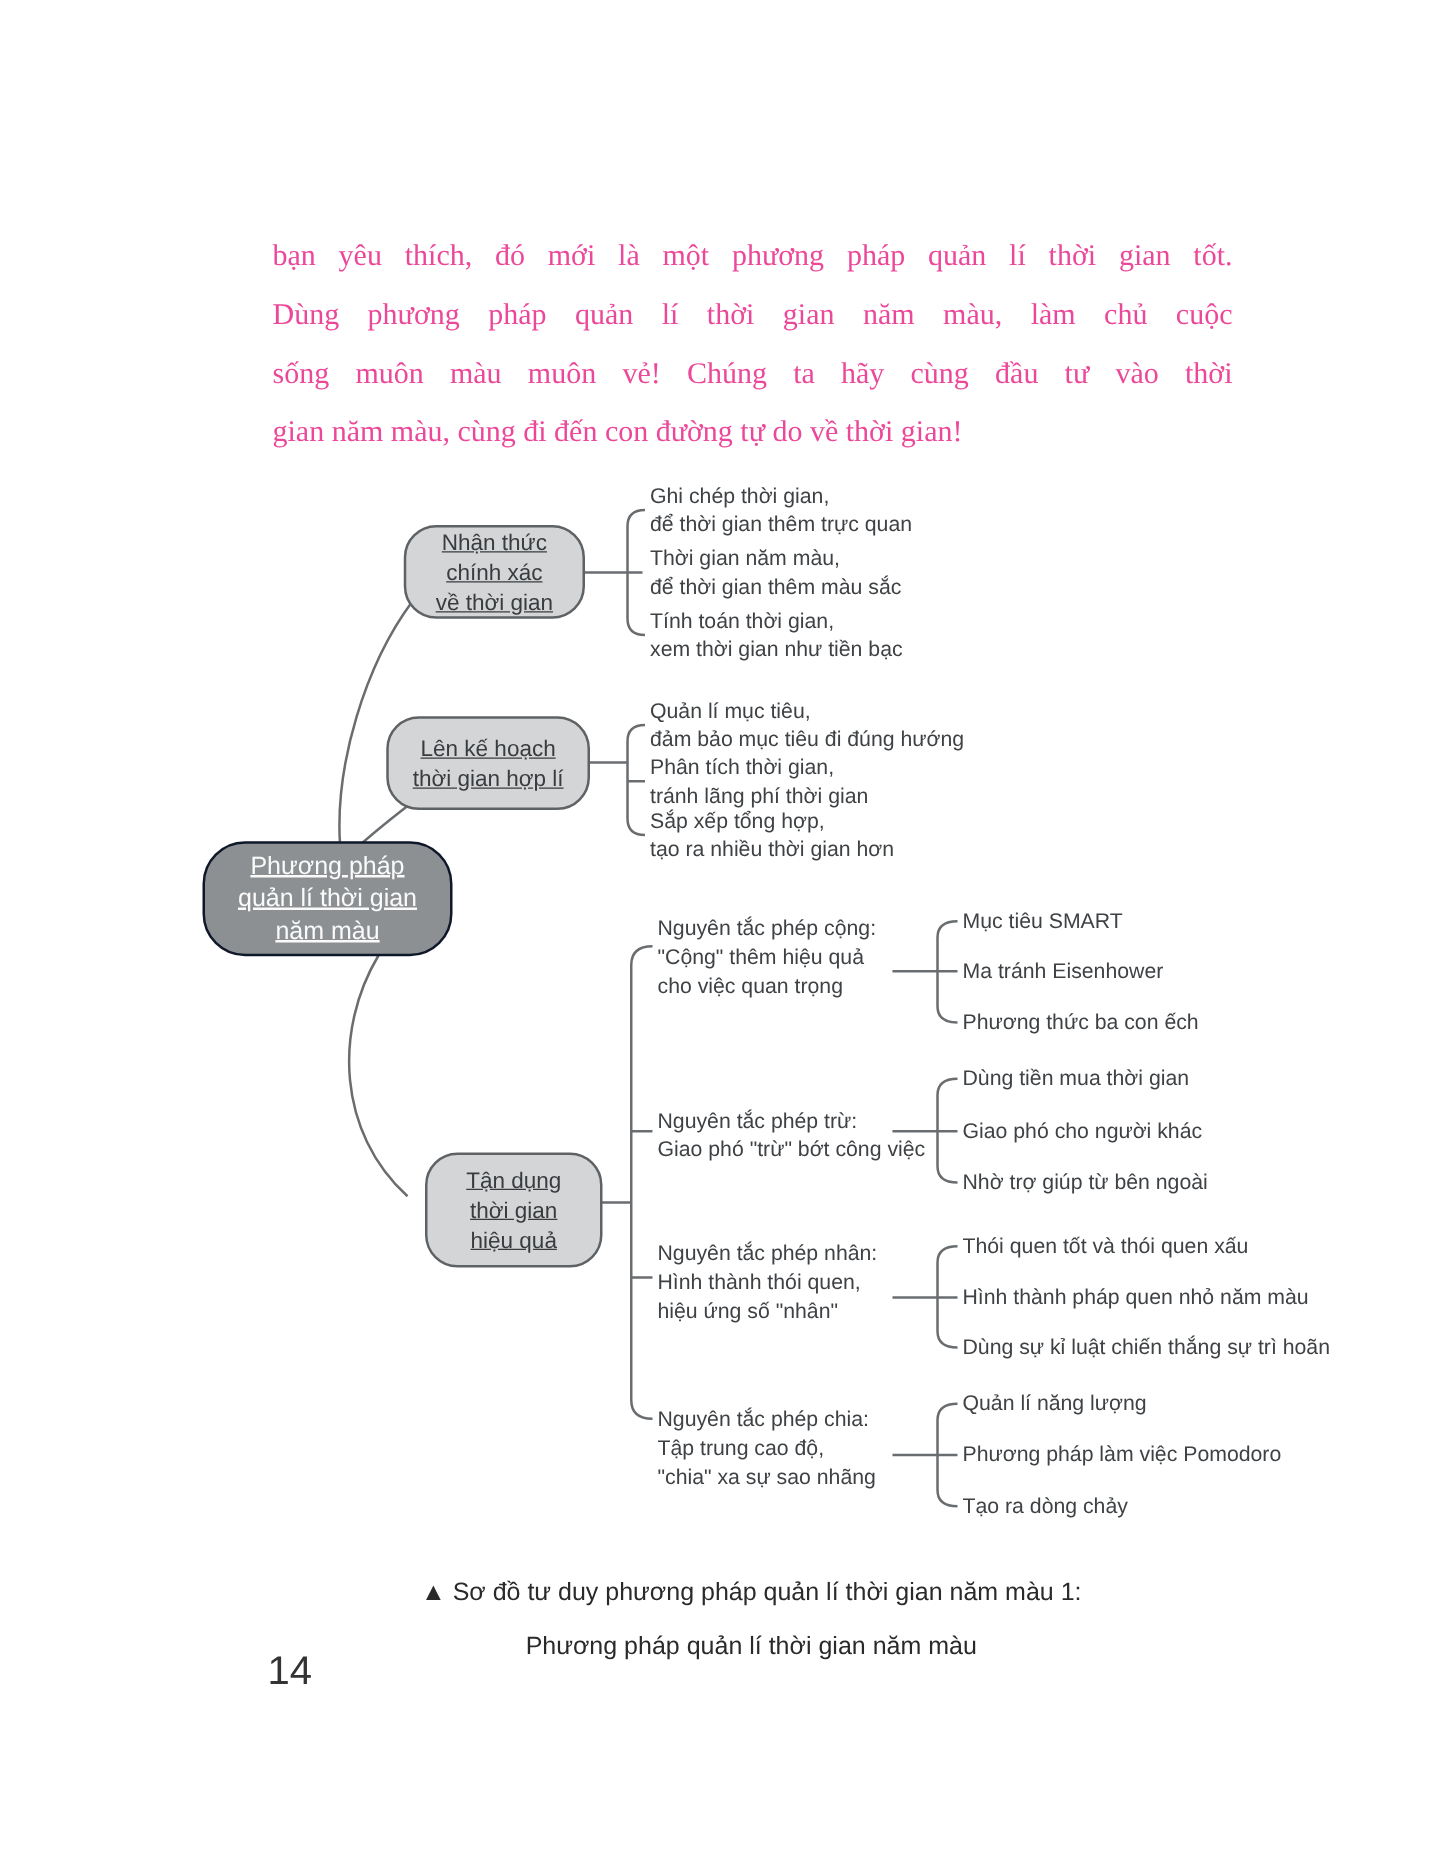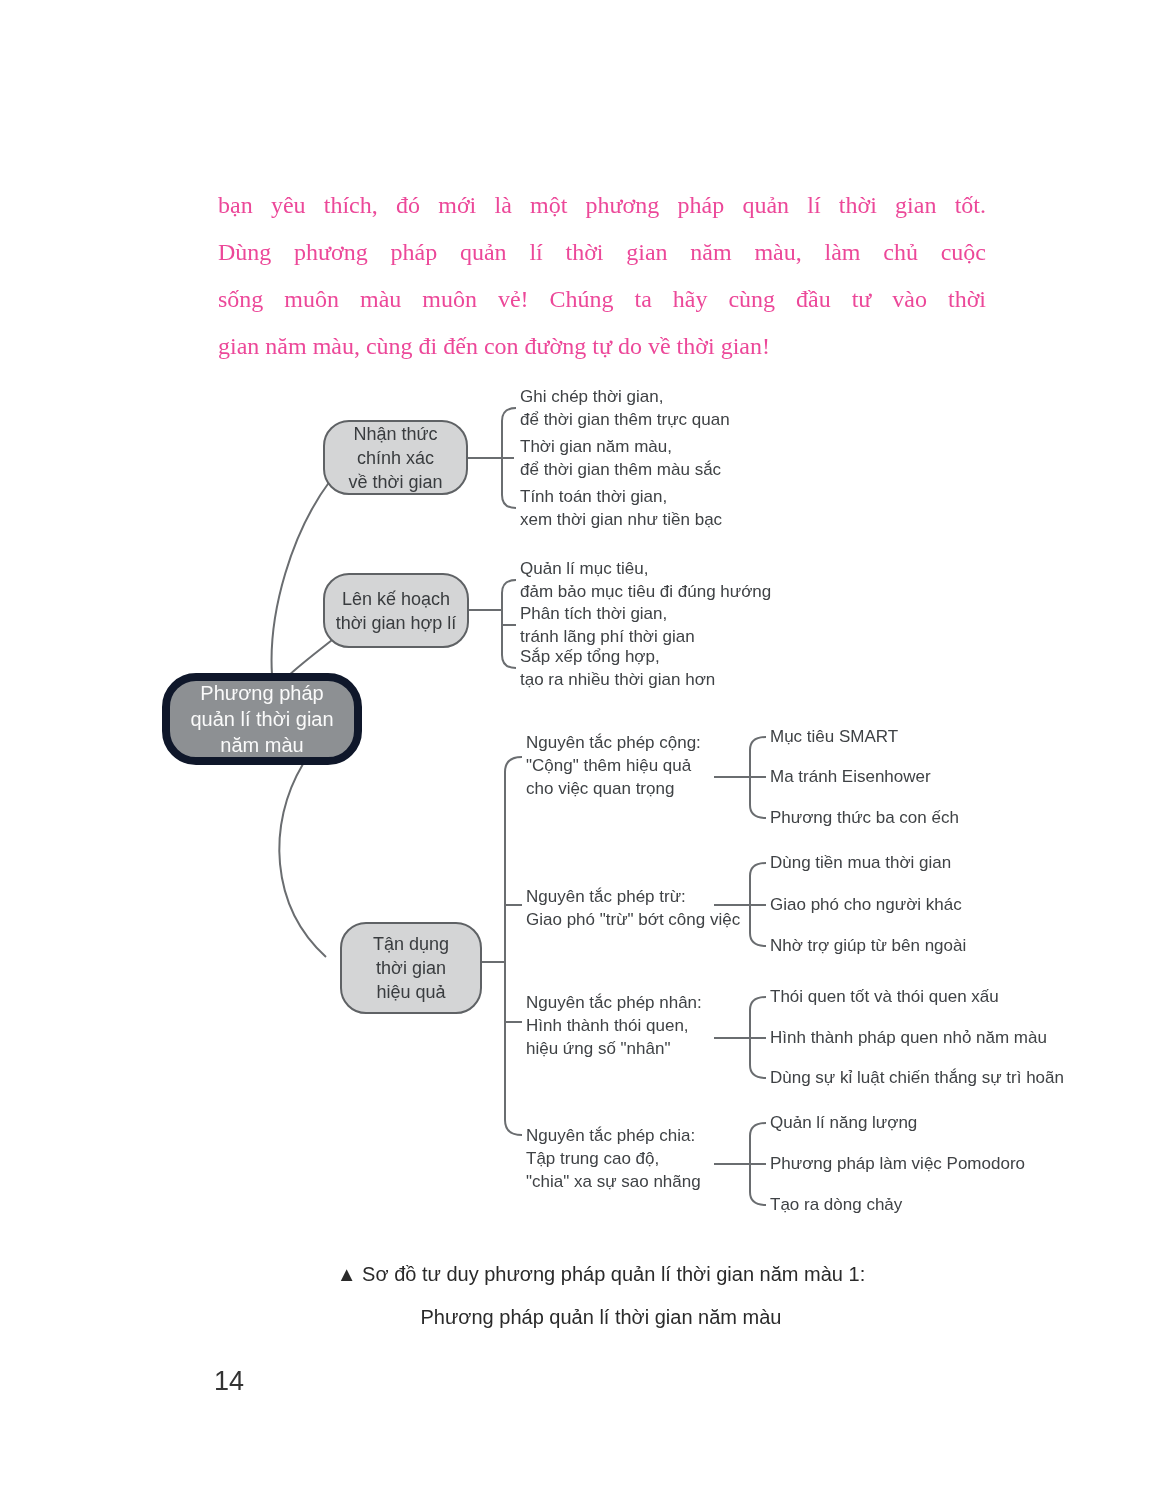--- a/index.html
+++ b/index.html
@@ -10,31 +10,31 @@
         font-family:Liberation Serif, serif;font-size:24px;color:#ec4899;}
   .para-line{line-height:47px;text-align:justify;text-align-last:justify;}
   .para-line.last{text-align:left;text-align-last:left;}
   
   #connectors{position:absolute;left:0;top:0;}
   #connectors path{stroke:#6a6d70;stroke-width:2;fill:none;}
   
   .node{position:absolute;box-sizing:border-box;display:flex;flex-direction:column;
         justify-content:center;align-items:center;text-align:center;
         background:#d4d5d6;border:2px solid #5f6265;border-radius:26px;
-        color:#393c3f;font-size:18px;line-height:24px;}
-  .node.root{background:#8d9093;border:8px solid #0f172a;border-radius:34px;
+        color:#393c3f;font-size:18px;line-height:24px;text-decoration:underline;}
+  .node.root{background:#8d9093;border:2px solid #0f172a;border-radius:34px;
         color:#fafafa;font-size:20px;line-height:26px;}
   
   .leaf{position:absolute;color:#3f4245;font-size:17px;line-height:23px;white-space:nowrap;}
   .leaf2{position:absolute;color:#3f4245;font-size:17px;line-height:22px;white-space:nowrap;}
   
   #caption{position:absolute;left:196px;top:1253px;width:810px;text-align:center;
            color:#2a2a2a;font-size:20px;line-height:43px;}
   
-  #pagenum{position:absolute;left:214px;top:1366px;color:#333333;font-size:27px;}
+  #pagenum{position:absolute;left:214px;top:1318px;color:#333333;font-size:32px;}
 </style>
 </head>
 <body>
 
 <div id="page">
 
   <div id="para">
     <div class="para-line">bạn yêu thích, đó mới là một phương pháp quản lí thời gian tốt.</div>
     <div class="para-line">Dùng phương pháp quản lí thời gian năm màu, làm chủ cuộc</div>
     <div class="para-line">sống muôn màu muôn vẻ! Chúng ta hãy cùng đầu tư vào thời</div>
@@ -77,21 +77,21 @@
     <div>quản lí thời gian</div>
     <div>năm màu</div>
   </div>
 
   <div class="node" style="left:323px;top:420px;width:145px;height:75px">
     <div>Nhận thức</div>
     <div>chính xác</div>
     <div>về thời gian</div>
   </div>
 
-  <div class="node" style="left:323px;top:573px;width:146px;height:75px">
+  <div class="node" style="left:309px;top:573px;width:163px;height:75px">
     <div>Lên kế hoạch</div>
     <div>thời gian hợp lí</div>
   </div>
 
   <div class="node" style="left:340px;top:922px;width:142px;height:92px">
     <div>Tận dụng</div>
     <div>thời gian</div>
     <div>hiệu quả</div>
   </div>
 

